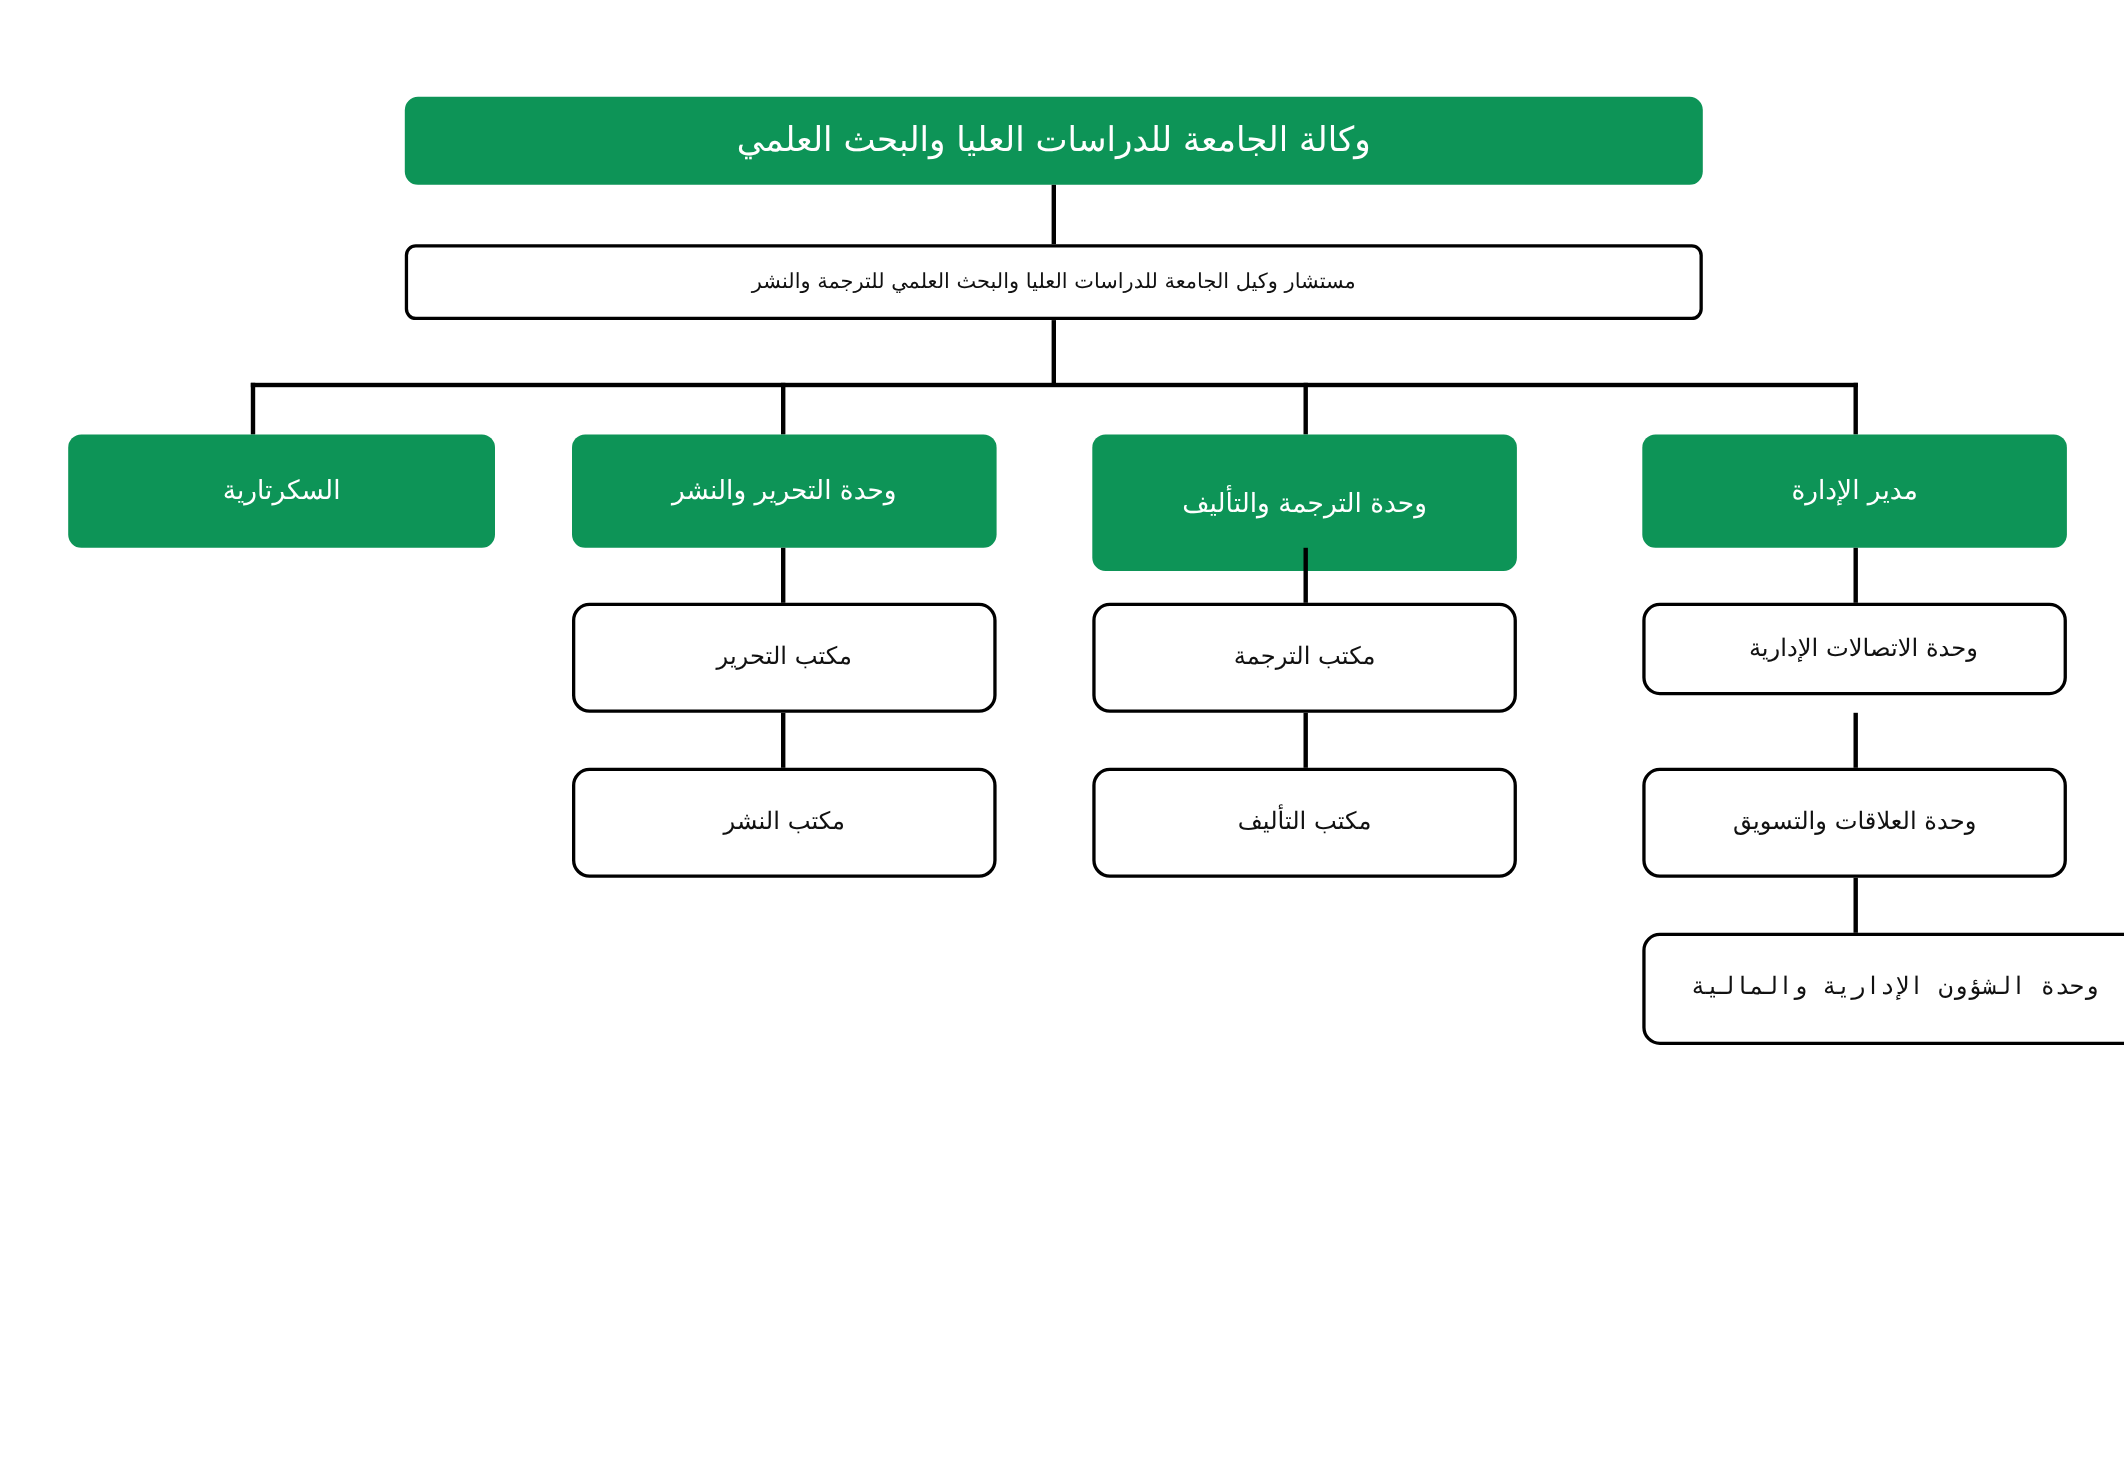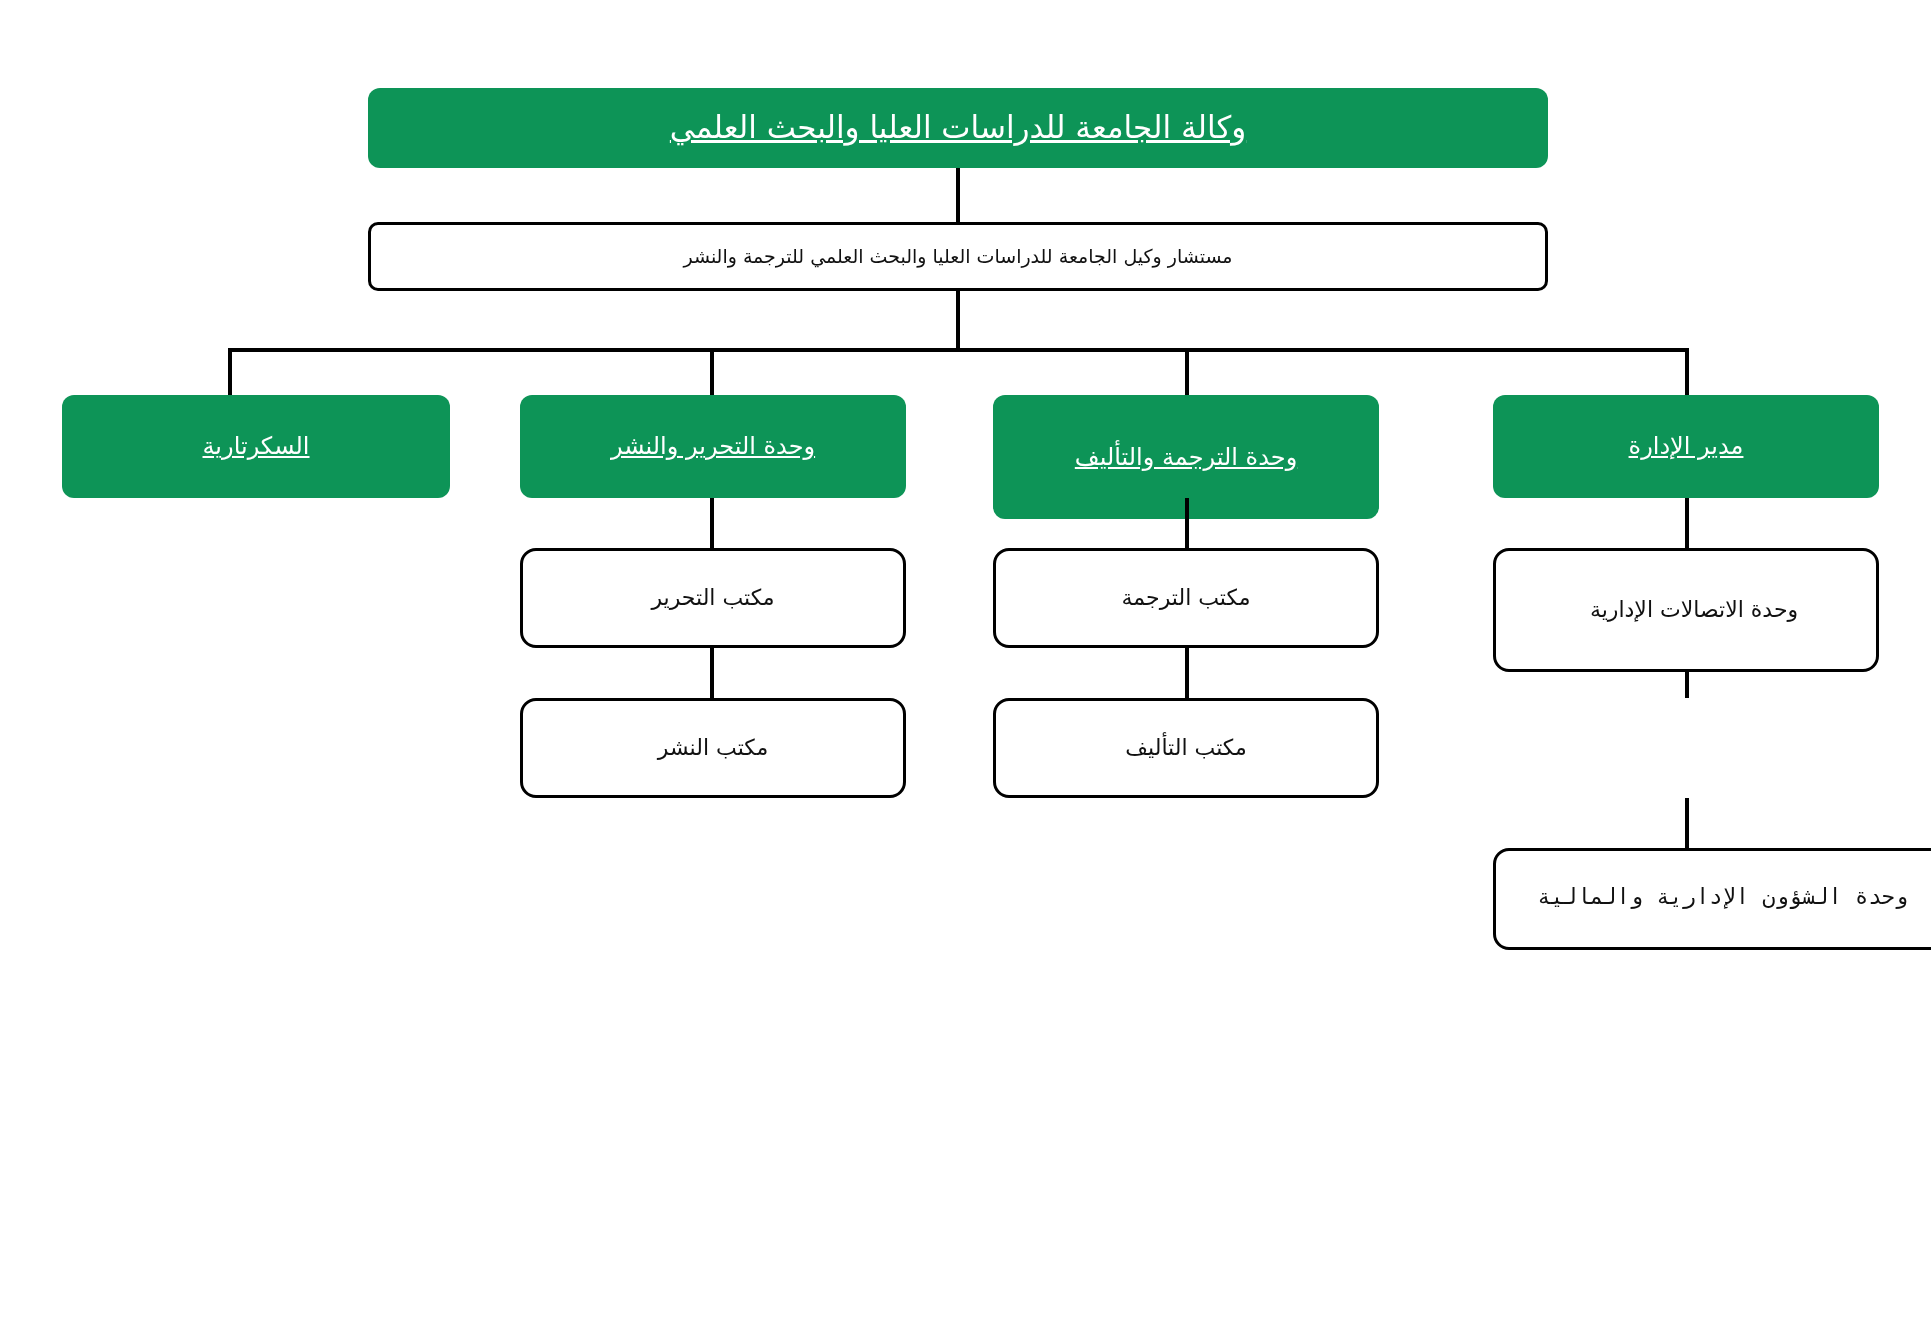--- a/index.html
+++ b/index.html
@@ -28,21 +28,20 @@
   .node .label {
     display: block;
     padding: 0 20px;
     line-height: 1.35;
   }
   .node.green {
     background: #0d9457;
     color: #ffffff;
     border-radius: 12px;
     border: none;
-    text-decoration: underline;
   }
   .node.white {
     background: #ffffff;
     color: #111111;
     border: 3.5px solid #000000;
   }
   .node.level-root  { font-size: 31px; }
   .node.level-advisor { font-size: 19px; border-radius: 10px; }
   .node.level-unit  { font-size: 24px; }
   .node.level-office { font-size: 22px; border-radius: 16px; }
@@ -105,20 +104,23 @@
     <span class="label">مكتب النشر</span>
   </div>
 
   <div class="node white level-office" style="left:993px; top:548px; width:386px; height:100px;">
     <span class="label">مكتب الترجمة</span>
   </div>
   <div class="node white level-office" style="left:993px; top:698px; width:386px; height:100px;">
     <span class="label">مكتب التأليف</span>
   </div>
 
-  <div class="node white level-office" style="left:1493px; top:548px; width:386px; height:124px;padding-left:16px;">
+  <div class="node white level-office" style="left:1493px; top:548px; width:386px; height:84px;padding-left:16px;">
     <span class="label">وحدة الاتصالات الإدارية</span>
+  </div>
+  <div class="node white level-office" style="left:1493px; top:698px; width:386px; height:100px;">
+    <span class="label">وحدة العلاقات والتسويق</span>
   </div>
   <div class="node white level-office" style="left:1493px; top:848px; width:459px; height:102px;font-family:Liberation Mono, monospace;">
     <span class="label">وحدة الشؤون الإدارية والمالية</span>
   </div>
 
 </div>
 
 </body></html>

